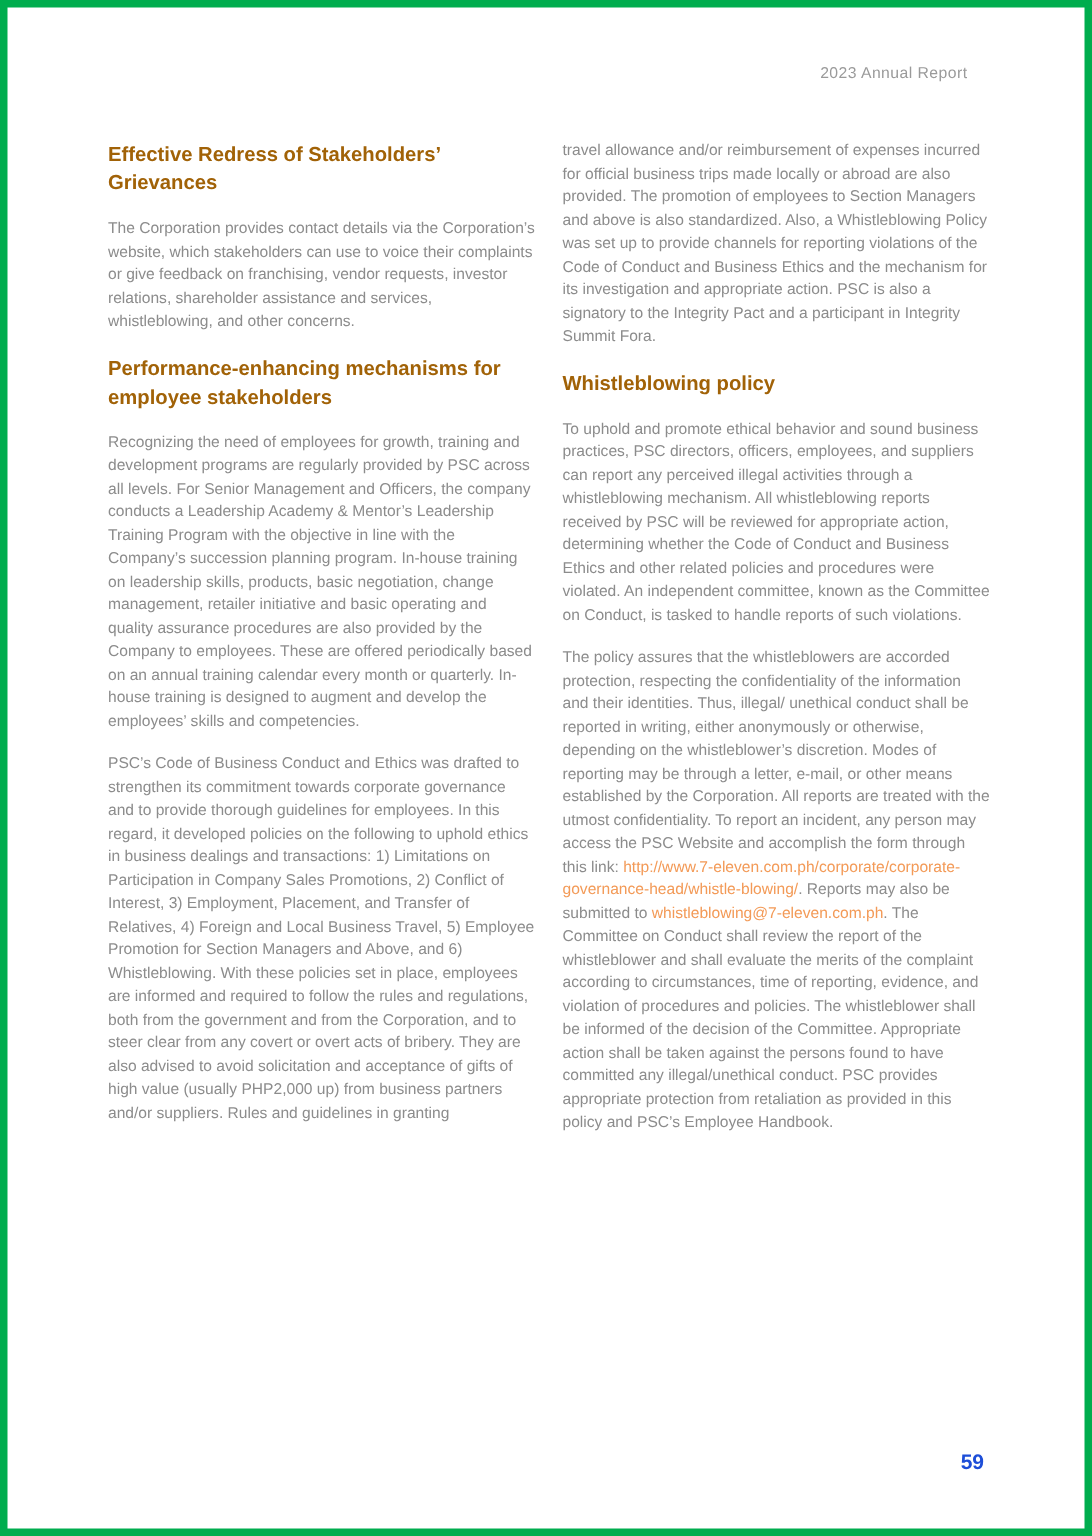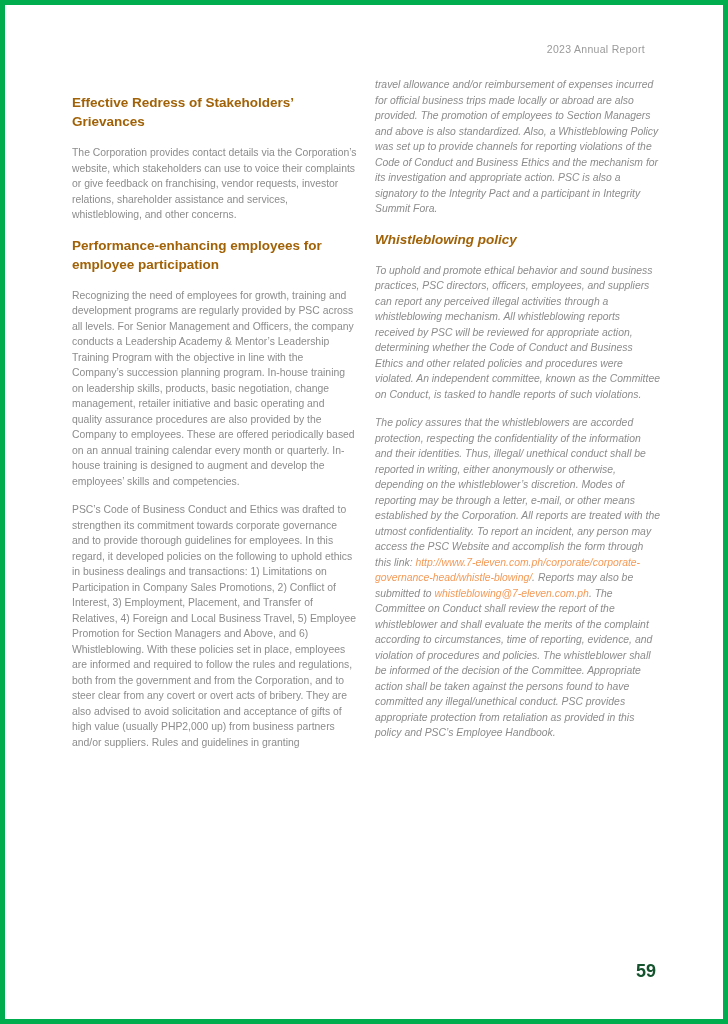--- a/index.html
+++ b/index.html
@@ -17,59 +17,59 @@
       font-size: 10.5px;
       color: #9a9a9a;
       letter-spacing: 0.3px;
     }
     .col {
       position: absolute;
       top: 88px;
       width: 285px;
     }
     .col-left { left: 67px; }
-    .col-right { left: 370px; top: 72px; font-style: italic; }
+    .col-right { left: 370px; top: 88px; }
     h2 {
       font-size: 13.5px;
       font-weight: bold;
       color: #a16207;
       line-height: 19px;
       margin-bottom: 14px;
     }
     p {
       font-size: 10.4px;
       line-height: 15.5px;
       color: #8c8c8c;
     }
     .gap-after { margin-bottom: 13px; }
     .sec-gap { margin-top: 13px; }
     .link { color: #f39a57; margin-top: 20px; }
     .page-number {
       position: absolute;
       bottom: 37px; right: 67px;
-      font-size: 18px;
+      font-size: 14px;
       font-weight: bold;
-      color: #14532d;
+      color: #1d4ed8;
     }
   </style>
 </head>
 <body>
 
 <div class="page">
 
   <div class="running-header">2023 Annual Report</div>
 
   <div class="col col-left">
     <section>
       <h2>Effective Redress of Stakeholders’ Grievances</h2>
       <p class="gap-after">The Corporation provides contact details via the Corporation’s website, which stakeholders can use to voice their complaints or give feedback on franchising, vendor requests, investor relations, shareholder assistance and services, whistleblowing, and other concerns.</p>
     </section>
 
     <section class="sec-gap">
-      <h2>Performance-enhancing employees for employee participation</h2>
+      <h2>Performance-enhancing mechanisms for employee stakeholders</h2>
       <p class="gap-after">Recognizing the need of employees for growth, training and development programs are regularly provided by PSC across all levels. For Senior Management and Officers, the company conducts a Leadership Academy &amp; Mentor’s Leadership Training Program with the objective in line with the Company’s succession planning program. In-house training on leadership skills, products, basic negotiation, change management, retailer initiative and basic operating and quality assurance procedures are also provided by the Company to employees. These are offered periodically based on an annual training calendar every month or quarterly. In-house training is designed to augment and develop the employees’ skills and competencies.</p>
     </section>
 
     <section class="sec-gap">
       <p>PSC’s Code of Business Conduct and Ethics was drafted to strengthen its commitment towards corporate governance and to provide thorough guidelines for employees. In this regard, it developed policies on the following to uphold ethics in business dealings and transactions: 1) Limitations on Participation in Company Sales Promotions, 2) Conflict of Interest, 3) Employment, Placement, and Transfer of Relatives, 4) Foreign and Local Business Travel, 5) Employee Promotion for Section Managers and Above, and 6) Whistleblowing. With these policies set in place, employees are informed and required to follow the rules and regulations, both from the government and from the Corporation, and to steer clear from any covert or overt acts of bribery. They are also advised to avoid solicitation and acceptance of gifts of high value (usually PHP2,000 up) from business partners and/or suppliers. Rules and guidelines in granting</p>
     </section>
   </div>
 
   <div class="col col-right">
     <p class="gap-after">travel allowance and/or reimbursement of expenses incurred for official business trips made locally or abroad are also provided. The promotion of employees to Section Managers and above is also standardized. Also, a Whistleblowing Policy was set up to provide channels for reporting violations of the Code of Conduct and Business Ethics and the mechanism for its investigation and appropriate action. PSC is also a signatory to the Integrity Pact and a participant in Integrity Summit Fora.</p>

